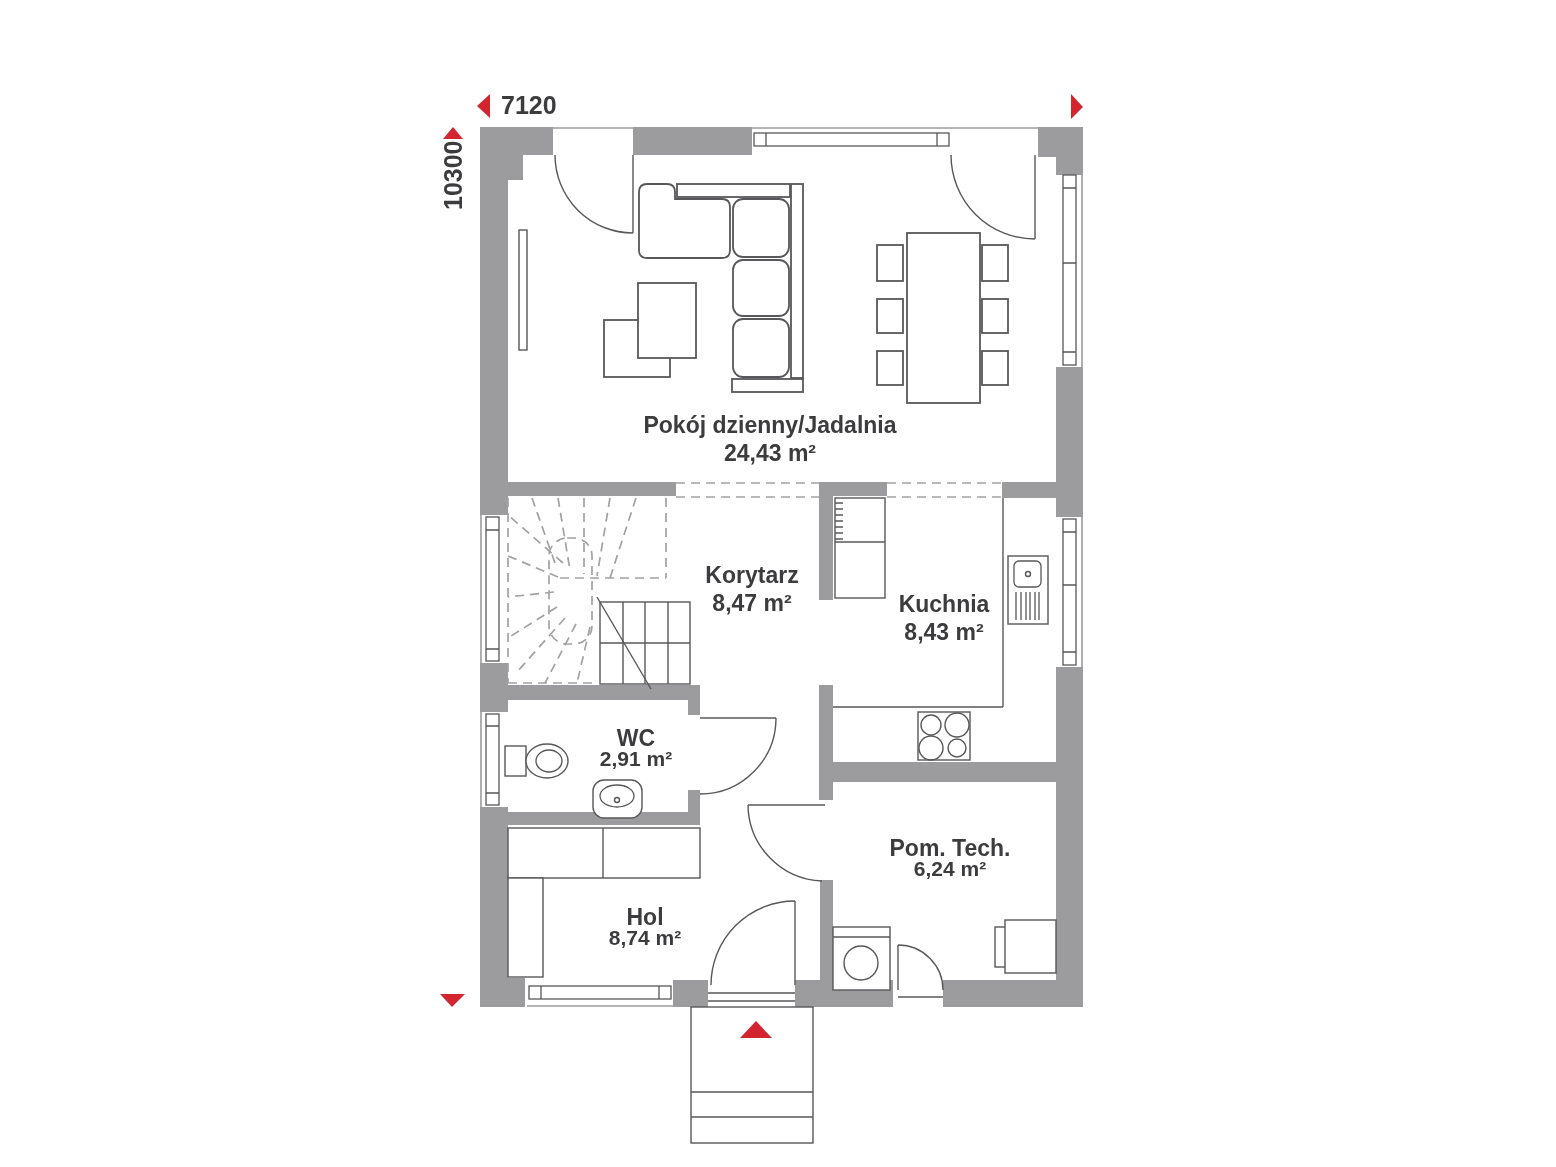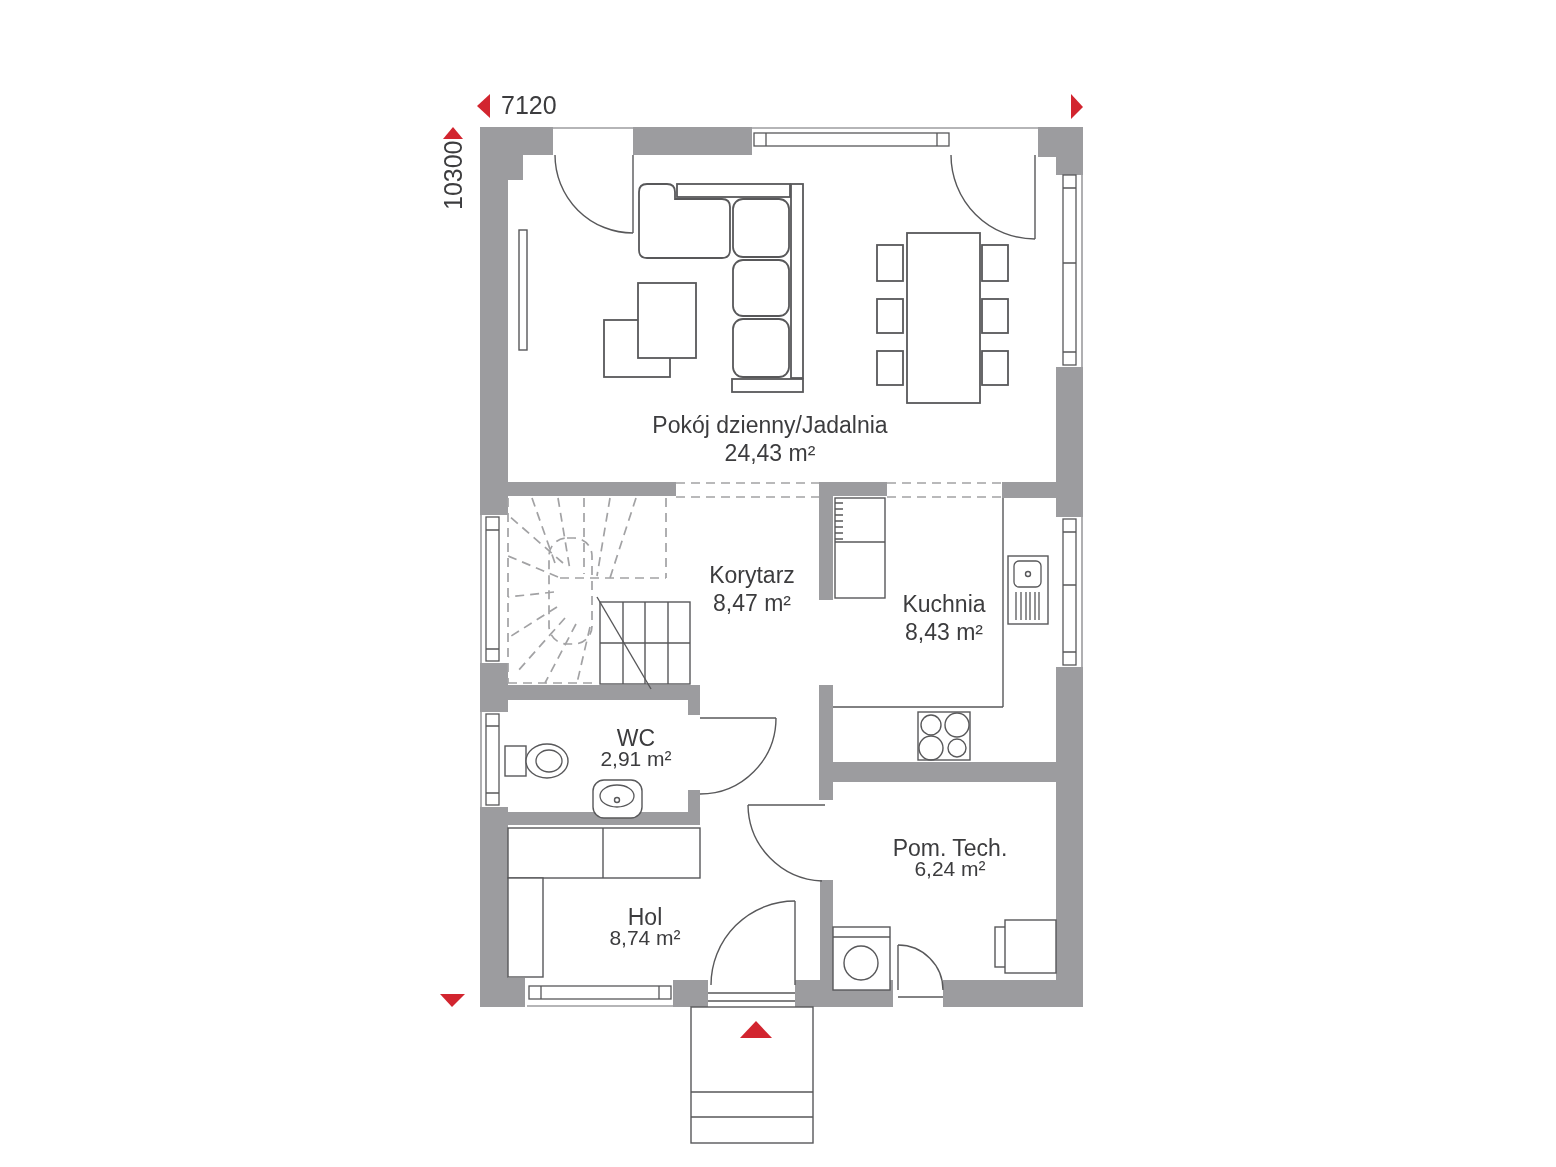--- a/index.html
+++ b/index.html
@@ -3,21 +3,21 @@
 <meta charset="utf-8">
 <style>
   :root{
     --wall:#9c9c9f;
     --line:#58585a;
     --text:#3c3c3e;
     --red:#d2252f;
     --dashc:#a2a2a4;
   }
   html,body{margin:0;padding:0;background:#ffffff;}
-  .stage{position:relative;width:1556px;height:1167px;background:#bef264;overflow:hidden;}
+  .stage{position:relative;width:1556px;height:1167px;background:#bef264;overflow:hidden;font-weight:bold;}
   svg{position:absolute;left:0;top:0;}
   svg text{font-family:"Liberation Sans", sans-serif;}
   .wall{fill:var(--wall);stroke:none;}
   .edge{stroke:var(--wall);stroke-width:1.6;fill:none;}
   .ln{stroke:var(--line);stroke-width:1.8;fill:none;}
   .lnf{stroke:var(--line);stroke-width:1.8;fill:#ffffff;}
   .thin{stroke-width:1.4;}
   .dash{stroke:var(--dashc);stroke-width:1.7;fill:none;stroke-dasharray:9 6;}
   .win{stroke:var(--line);stroke-width:1.3;fill:#ffffff;}
   .winl{stroke:var(--line);stroke-width:1.3;fill:none;}

